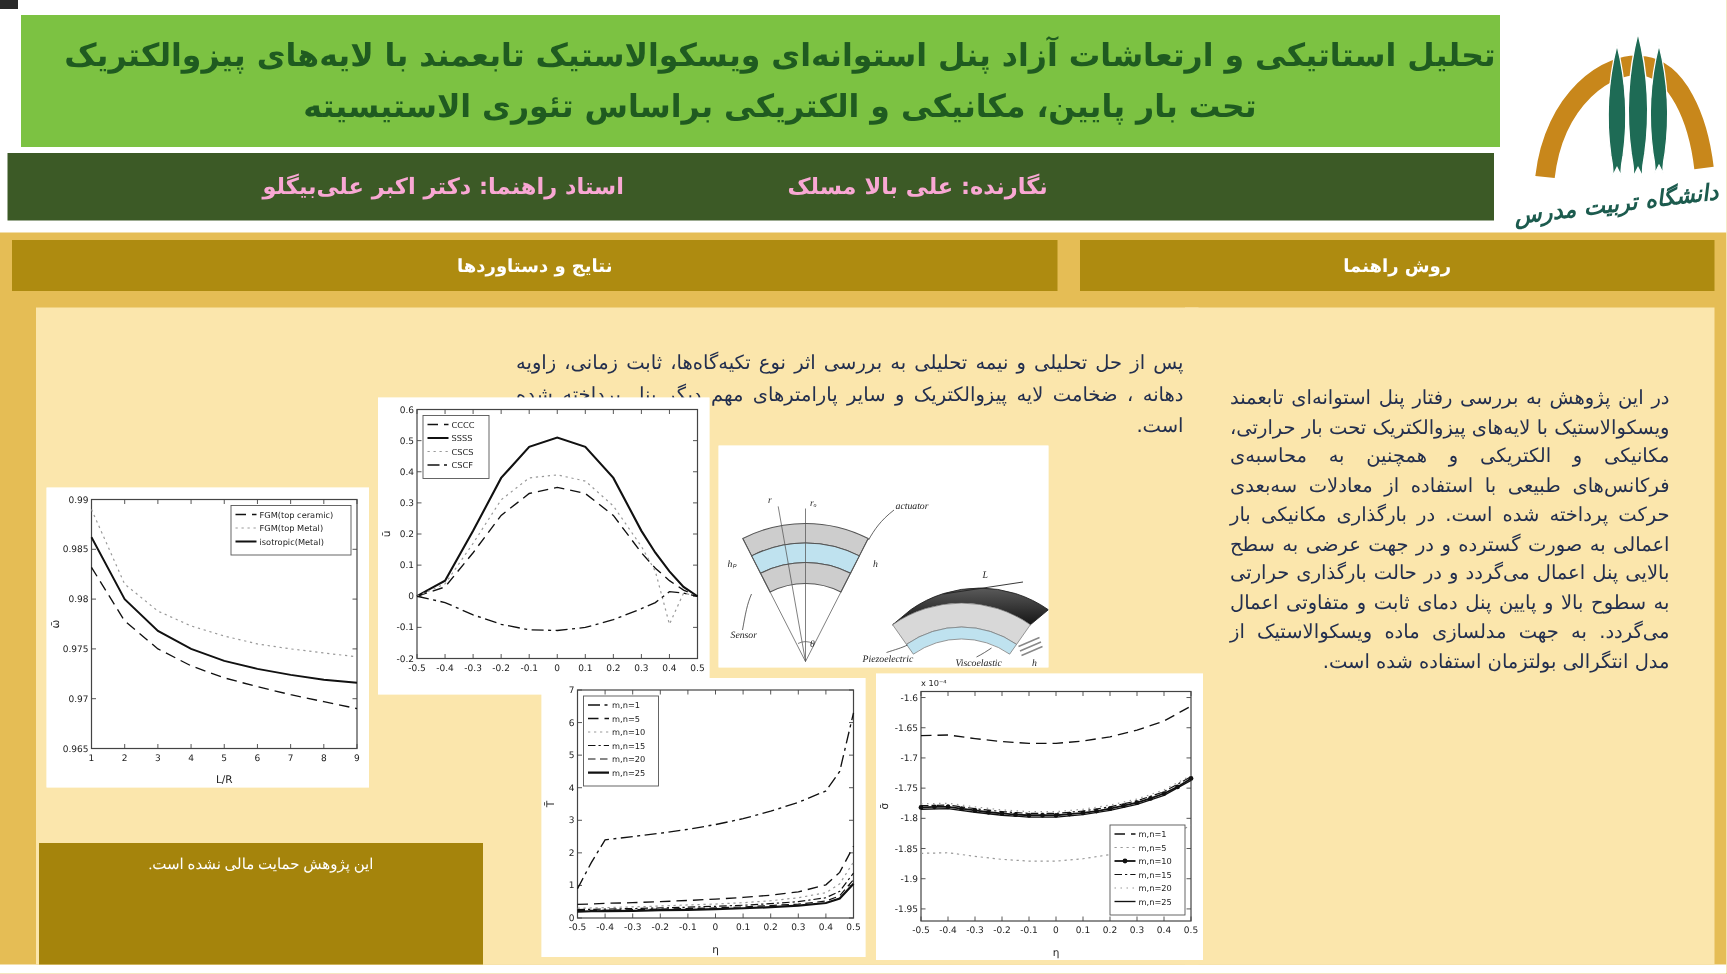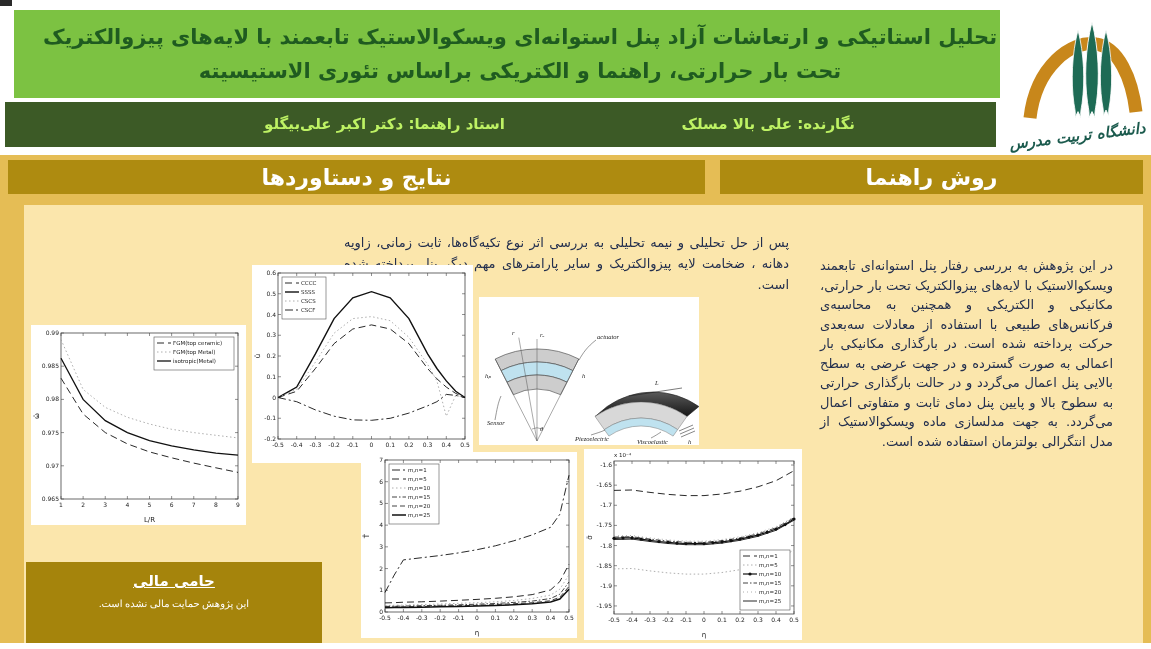--- a/index.html
+++ b/index.html
@@ -3,27 +3,27 @@
 <meta charset="utf-8">
 <style>
   html,body{margin:0;padding:0;}
   body{font-family:"DejaVu Sans",sans-serif;background:#fff;}
   .poster{position:relative;width:1151px;height:649px;background:#ffffff;overflow:hidden;}
   .abs{position:absolute;}
   .title-banner{left:14px;top:10px;width:980px;height:88px;background:#7CC242;color:#1F5B20;
     display:flex;flex-direction:column;justify-content:center;align-items:center;
     font-weight:bold;font-size:21px;line-height:1.62;text-align:center;padding-left:16px;}
   .authors-bar{left:5px;top:102px;width:991px;height:45px;background:#3C5A26;}
-  .authors-bar span{position:absolute;top:0;height:45px;line-height:45px;color:#bef264;
-    font-weight:bold;font-size:15px;text-align:right;}
+  .authors-bar span{position:absolute;top:0;height:45px;line-height:45px;color:#f9a8d4;
+    font-weight:bold;font-size:15px;text-align:left;}
   .author-label{left:520px;width:330px;}
   .supervisor-label{left:170px;width:330px;}
   .logo-box{left:1000px;top:0;width:151px;height:155px;background:#fff;}
   .gold-bg{left:0;top:155px;width:1151px;height:488px;background:#E5BD55;}
-  .section-header{height:34px;background:#AE8B10;color:#ffffff;font-weight:bold;font-size:22px;
+  .section-header{height:34px;background:#AE8B10;color:#ffffff;font-weight:bold;font-size:12px;
     display:flex;align-items:center;justify-content:center;}
   .hdr-results{left:8px;top:160px;width:697px;}
   .hdr-method{left:720px;top:160px;width:423px;}
   .panel{background:#FBE6AC;}
   .panel-results{left:24px;top:205px;width:775px;height:438px;}
   .panel-method{left:790px;top:205px;width:353px;height:438px;}
   .fa-par{direction:rtl;text-align:justify;color:#232F4E;font-size:13px;}
   .method-par{padding:38px 30px 0 30px;line-height:1.5;}
   .intro-par{right:10px;top:14px;width:445px;line-height:1.62;}
   .chart{background:#ffffff;}
@@ -36,21 +36,21 @@
 </style>
 </head>
 <body>
 
 <div class="poster">
 
   <div class="abs artifact"></div>
 
   <div class="abs title-banner" dir="rtl">
     <span>تحلیل استاتیکی و ارتعاشات آزاد پنل استوانه‌ای ویسکوالاستیک تابعمند با لایه‌های پیزوالکتریک</span>
-    <span>تحت بار حرارتی، راهنما و الکتریکی براساس تئوری الاستیسیته</span>
+    <span>تحت بار پایین، مکانیکی و الکتریکی براساس تئوری الاستیسیته</span>
   </div>
 
   <div class="abs authors-bar">
     <span class="author-label" dir="rtl">نگارنده: علی بالا مسلک</span>
     <span class="supervisor-label" dir="rtl">استاد راهنما: دکتر اکبر علی‌بیگلو</span>
   </div>
 
   <div class="abs logo-box">
     <svg width="151" height="155" viewBox="0 0 151 155">
       <path d="M30,118 C36,66 72,40 96,44 C118,47 132,78 136,112" fill="none" stroke="#C8871B" stroke-width="13"></path>
@@ -463,18 +463,17 @@
           <text x="175" y="127" font-size="5.5" fill="#222" font-family="DejaVu Sans, sans-serif">m,n=10</text>
           <line x1="159" y1="134" x2="173" y2="134" stroke="#111" stroke-width="0.8" stroke-dasharray="5 2 1.5 2"></line>
           <text x="175" y="136" font-size="5.5" fill="#222" font-family="DejaVu Sans, sans-serif">m,n=15</text>
           <line x1="159" y1="143" x2="173" y2="143" stroke="#999999" stroke-width="0.8" stroke-dasharray="1 3"></line>
           <text x="175" y="145" font-size="5.5" fill="#222" font-family="DejaVu Sans, sans-serif">m,n=20</text>
           <line x1="159" y1="152" x2="173" y2="152" stroke="#111" stroke-width="0.9" stroke-dasharray=""></line>
           <text x="175" y="154" font-size="5.5" fill="#222" font-family="DejaVu Sans, sans-serif">m,n=25</text>
         </svg></div>
 
     <div class="abs sponsor-box">
-      <span class="sponsor-title">حامی مالی</span>
       <span class="sponsor-text">این پژوهش حمایت مالی نشده است.</span>
     </div>
 
   </div>
 </div>
 
 </body></html>

